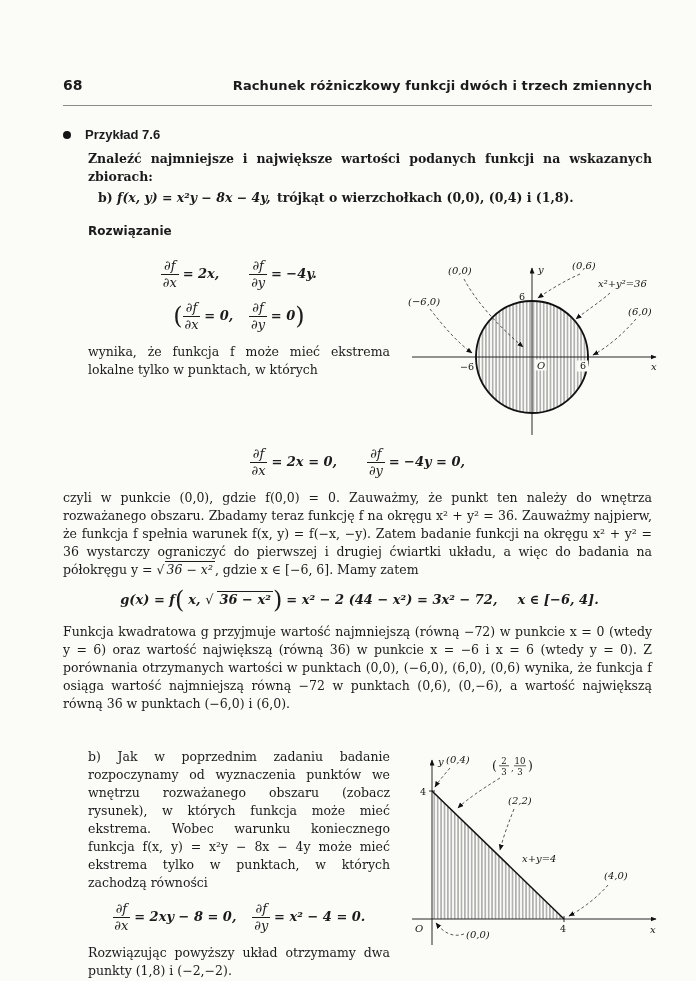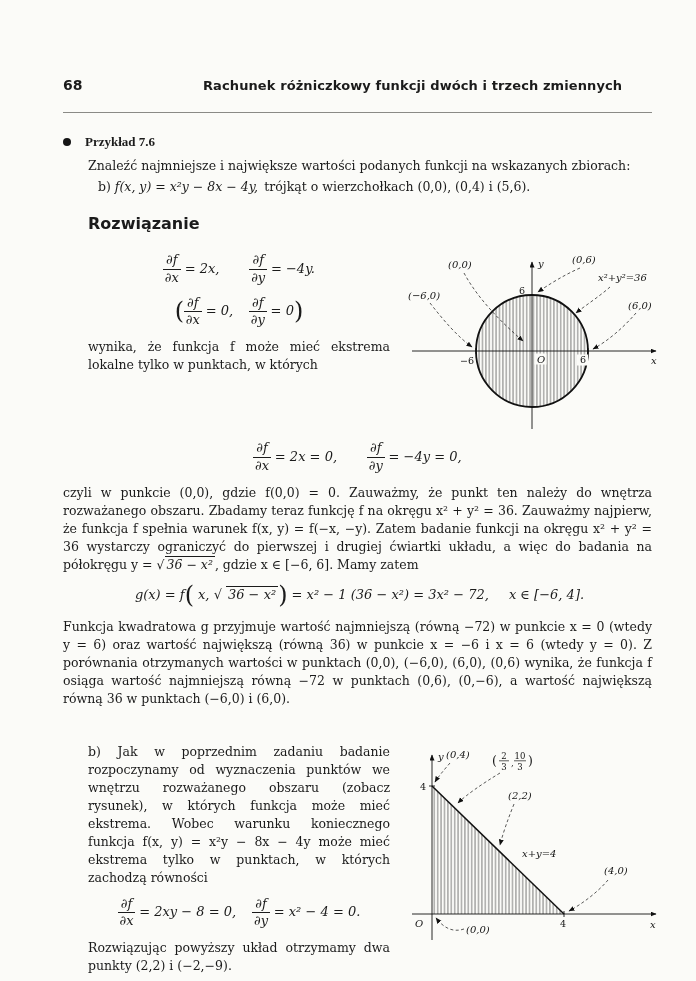--- a/index.html
+++ b/index.html
@@ -4,45 +4,45 @@
 <style>
   * { box-sizing: border-box; }
   html, body { margin:0; padding:0; background:#fafaf7; }
   .page {
     width:696px; height:981px; margin:0 auto; background:#fbfbf8;
     color:#1b1b1b; font-family:"DejaVu Serif", serif; font-size:12.5px;
     line-height:1.44; padding:34px 44px 0 63px; position:relative; overflow:hidden;
   }
   
   .header { display:flex; align-items:baseline; font-family:"DejaVu Sans", sans-serif;
-            font-weight:bold; border-bottom:1px solid #8a8a86; padding-bottom:16px; }
+            font-weight:bold; border-bottom:1px solid #8a8a86; padding-bottom:9px; }
   .header .pagenum { font-size:14px; width:140px; }
-  .header .title { flex:1; text-align:left; font-size:13px; letter-spacing:0.1px;margin-top:43px; }
+  .header .title { flex:1; text-align:right; font-size:13px; letter-spacing:0.1px;margin-top:43px; }
   
   .example-head { display:flex; align-items:center; gap:14px; margin-top:20px;
-                  font-family:Liberation Serif, serif; font-weight:bold; font-size:13px; }
+                  font-family:Liberation Sans, sans-serif; font-weight:bold; font-size:13px; }
   .bullet { width:8px; height:8px; border-radius:50%; background:#151515; flex:0 0 auto; }
-  .example-body { margin-left:25px; }
+  .example-body { margin-left:25px;font-weight:bold; }
   .example-body p { margin:3px 0; }
   .example-body .intro { text-align:justify; margin-top:6px; }
   .example-body .item { margin-left:10px; }
   .mi { font-style:italic; }
   
-  .sol-heading { font-family:"DejaVu Sans", sans-serif; font-weight:bold; font-size:16px;
+  .sol-heading { font-family:"DejaVu Sans", sans-serif; font-weight:bold; font-size:12px;
                  margin:16px 0 8px 25px; }
   .row { display:flex; margin-left:25px; }
   .col-text { width:302px; }
   .just { text-align:justify; }
   p { margin:7px 0; }
   .full { margin:10px 0; }
   .figwrap { flex:1; display:flex; justify-content:flex-end; align-items:flex-start;
              padding-top:6px; margin-right:-12px; }
   
   .formula { text-align:center; font-style:italic; font-size:13px; margin:10px 0; }
-  .formula .mi { margin-left:4px; }
+  .formula .mi { margin-left:4px;font-weight:bold; }
   .frac { display:inline-flex; flex-direction:column; vertical-align:middle;
           text-align:center; line-height:1.12; }
   .frac .fnum { padding:0 3px 1px; border-bottom:1px solid #1b1b1b; }
   .frac .fden { padding-top:1px; }
   .gap { display:inline-block; width:30px; }
   .gap-sm { display:inline-block; width:16px; }
   .bigp { font-size:24px; font-style:normal; vertical-align:middle; line-height:1;
           position:relative; top:-1px; }
   .sqrt { white-space:nowrap; }
   .sqrt .rad { font-style:normal; }
@@ -63,21 +63,21 @@
     <span class="title">Rachunek różniczkowy funkcji dwóch i trzech zmiennych</span>
   </div>
 
   <div class="example-head">
     <span class="bullet"></span>
     <span>Przykład 7.6</span>
   </div>
 
   <div class="example-body">
     <p class="intro">Znaleźć najmniejsze i największe wartości podanych funkcji na wskazanych zbiorach:</p>
-    <p class="item"><span>b) </span><span class="mi">f(x, y) = x²y − 8x − 4y,</span><span> trójkąt o wierzchołkach (0,0), (0,4) i (5,6).</span></p>
+    <p class="item"><span>b) </span><span class="mi">f(x, y) = x²y − 8x − 4y,</span><span> trójkąt o wierzchołkach (0,0), (0,4) i (1,8).</span></p>
   </div>
 
   <div class="sol-heading">Rozwiązanie</div>
 
   <div class="row">
     <div class="col-text">
 
       <div class="formula">
         <span class="frac">
             <span class="fnum">∂f</span>
@@ -148,40 +148,40 @@
         <span class="fden">∂x</span>
       </span><span class="mi">= 2x = 0,</span><span class="gap"></span><span class="frac">
         <span class="fnum">∂f</span>
         <span class="fden">∂y</span>
       </span><span class="mi">= −4y = 0,</span>
   </div>
 
   <p class="just full"><span>czyli w punkcie (0,0), gdzie f(0,0) = 0. Zauważmy, że punkt ten należy do wnętrza rozważanego obszaru. Zbadamy teraz funkcję f na okręgu x² + y² = 36. Zauważmy najpierw, że funkcja f spełnia warunek f(x, y) = f(−x, −y). Zatem badanie funkcji na okręgu x² + y² = 36 wystarczy ograniczyć do pierwszej i drugiej ćwiartki układu, a więc do badania na półokręgu y = </span><span class="sqrt mi"><span class="rad">√</span><span class="rcd">36 − x²</span></span><span>, gdzie x ∈ [−6, 6]. Mamy zatem</span></p>
 
   <div class="formula">
-    <span class="mi">g(x) = f</span><span class="bigp">(</span><span class="mi">x, </span><span class="sqrt"><span class="rad">√</span><span class="rcd mi">36 − x²</span></span><span class="bigp">)</span><span class="mi">= x² − 1 (36 − x²) = 3x² − 72,</span><span class="gap-sm"></span><span class="mi">x ∈ [−6, 4].</span>
+    <span class="mi">g(x) = f</span><span class="bigp">(</span><span class="mi">x, </span><span class="sqrt"><span class="rad">√</span><span class="rcd mi">36 − x²</span></span><span class="bigp">)</span><span class="mi">= x² − 2 (44 − x²) = 3x² − 72,</span><span class="gap-sm"></span><span class="mi">x ∈ [−6, 4].</span>
   </div>
 
   <p class="just full">Funkcja kwadratowa g przyjmuje wartość najmniejszą (równą −72) w punkcie x = 0 (wtedy y = 6) oraz wartość największą (równą 36) w punkcie x = −6 i x = 6 (wtedy y = 0). Z porównania otrzymanych wartości w punktach (0,0), (−6,0), (6,0), (0,6) wynika, że funkcja f osiąga wartość najmniejszą równą −72 w punktach (0,6), (0,−6), a wartość największą równą 36 w punktach (−6,0) i (6,0).</p>
 
   <div class="row" style="margin-top:28px;">
     <div class="col-text">
       <p class="just">b) Jak w poprzednim zadaniu badanie rozpoczynamy od wyznaczenia punktów we wnętrzu rozważanego obszaru (zobacz rysunek), w których funkcja może mieć ekstrema. Wobec warunku koniecznego funkcja f(x, y) = x²y − 8x − 4y może mieć ekstrema tylko w punktach, w których zachodzą równości</p>
 
       <div class="formula">
         <span class="frac">
             <span class="fnum">∂f</span>
             <span class="fden">∂x</span>
           </span><span class="mi">= 2xy − 8 = 0,</span><span class="gap-sm"></span><span class="frac">
             <span class="fnum">∂f</span>
             <span class="fden">∂y</span>
           </span><span class="mi">= x² − 4 = 0.</span>
       </div>
 
-      <p class="just">Rozwiązując powyższy układ otrzymamy dwa punkty (2,2) i (−2,−9).</p>
+      <p class="just">Rozwiązując powyższy układ otrzymamy dwa punkty (1,8) i (−2,−2).</p>
     </div>
 
     <div class="figwrap">
       <svg class="fig" width="262" height="200" viewBox="0 0 262 200" role="img">
         <defs>
           <pattern id="hatch2" width="3.4" height="6" patternUnits="userSpaceOnUse">
             <line x1="1.7" y1="0" x2="1.7" y2="6" stroke="#2e2e2e" stroke-width="0.65"></line>
           </pattern>
           <marker id="arr2" markerWidth="7" markerHeight="6" refX="5.5" refY="2.5" orient="auto" markerUnits="userSpaceOnUse">
             <path d="M0,0 L6,2.5 L0,5 Z" fill="#111"></path>

